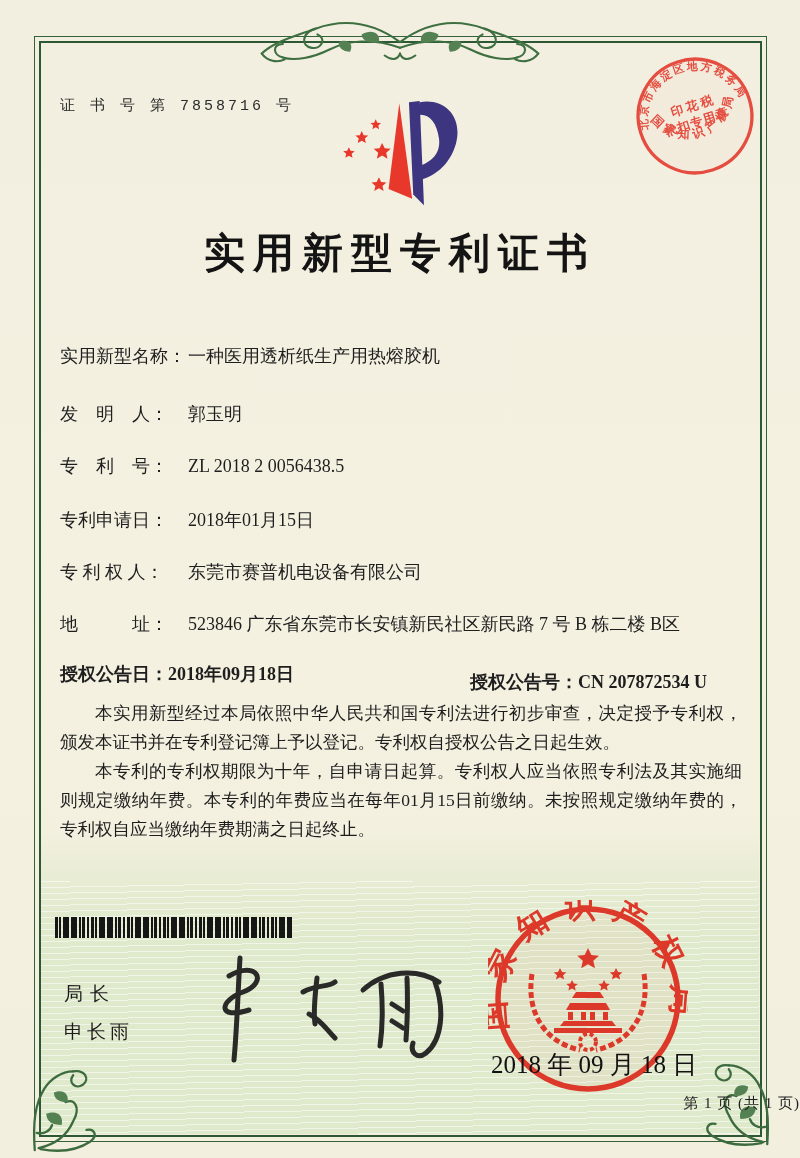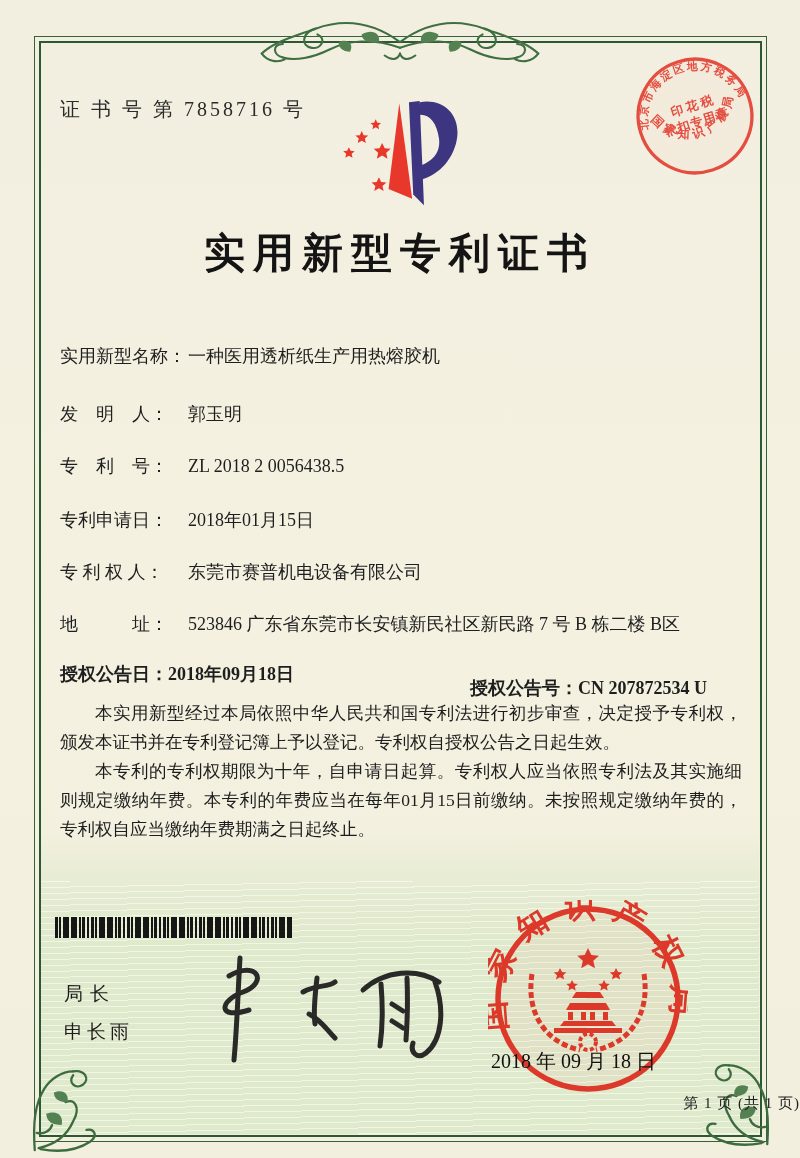--- a/index.html
+++ b/index.html
@@ -19,39 +19,39 @@
   
   .green-zone{
     left:41px;right:41px;top:826px;bottom:24px;
     background:linear-gradient(180deg,rgba(223,233,203,0) 0,rgba(223,233,203,.75) 70px,#dfe9cb 120px);
   }
   .green-zone .waves{
     position:absolute;left:0;right:0;top:55px;bottom:0;
     background:repeating-linear-gradient(179deg,rgba(255,255,255,.55) 0 1px,rgba(255,255,255,0) 1px 6px);
   }
   
-  .cert-no{left:60px;top:96px;font-size:20px;letter-spacing:3px;color:#2b2b2b;}
+  .cert-no{left:60px;top:96px;font-size:15px;letter-spacing:3px;color:#2b2b2b;font-family:Liberation Mono, monospace;}
   .title{left:0;right:0;top:226px;text-align:center;font-size:41px;font-weight:700;letter-spacing:8px;color:#141414;}
   .field-row{left:60px;width:690px;display:flex;font-size:18px;line-height:28px;color:#1e1e1e;}
   .flabel{flex:0 0 128px;white-space:pre;}
   .fvalue{max-width:552px;}
   .grant-row{left:60px;top:662px;width:690px;font-size:18px;color:#1e1e1e;font-weight:bold;}
-  .grant-no{position:absolute;left:410px;top:14px;white-space:nowrap;}
+  .grant-no{position:absolute;left:410px;top:8px;white-space:nowrap;}
   .paras{left:60px;width:682px;top:699px;font-size:17.5px;line-height:29px;text-align:justify;color:#1d1d1d;}
   .paras p{margin:0;text-indent:2em;}
   .barcode{
     left:55px;top:917px;width:237px;height:21px;
     background-image:
       repeating-linear-gradient(90deg,#161616 0 2px,transparent 2px 4px),
       repeating-linear-gradient(90deg,#161616 0 3px,transparent 3px 9px),
       repeating-linear-gradient(90deg,transparent 0 5px,#f2f0e4 5px 6px,transparent 6px 13px);
   }
   .signer-title{left:64px;top:981px;font-size:19px;letter-spacing:7px;color:#1c1c1c;}
   .signer-name{left:64px;top:1019px;font-size:19px;letter-spacing:4px;color:#1c1c1c;}
-  .seal-date{left:491px;top:1048px;font-size:20px;color:#111;white-space:nowrap;}
+  .seal-date{left:491px;top:1048px;font-size:25px;color:#111;white-space:nowrap;}
   .footer{left:0;right:0;top:1094px;text-align:right;font-size:15px;letter-spacing:1px;color:#222;}
   .tax-stamp{left:633px;top:54px;width:124px;height:124px;transform:rotate(-18deg);opacity:.92;}
   .big-seal{left:488px;top:900px;width:200px;height:200px;opacity:.96;}
   .signature{left:185px;top:948px;width:270px;height:118px;}
   .orn-top{left:256px;top:12px;width:288px;height:64px;}
   .orn-bl{left:28px;top:1056px;width:98px;height:96px;}
   .orn-br{left:676px;top:1050px;width:98px;height:96px;transform:scaleX(-1);}
 </style>
 </head>
 <body>

